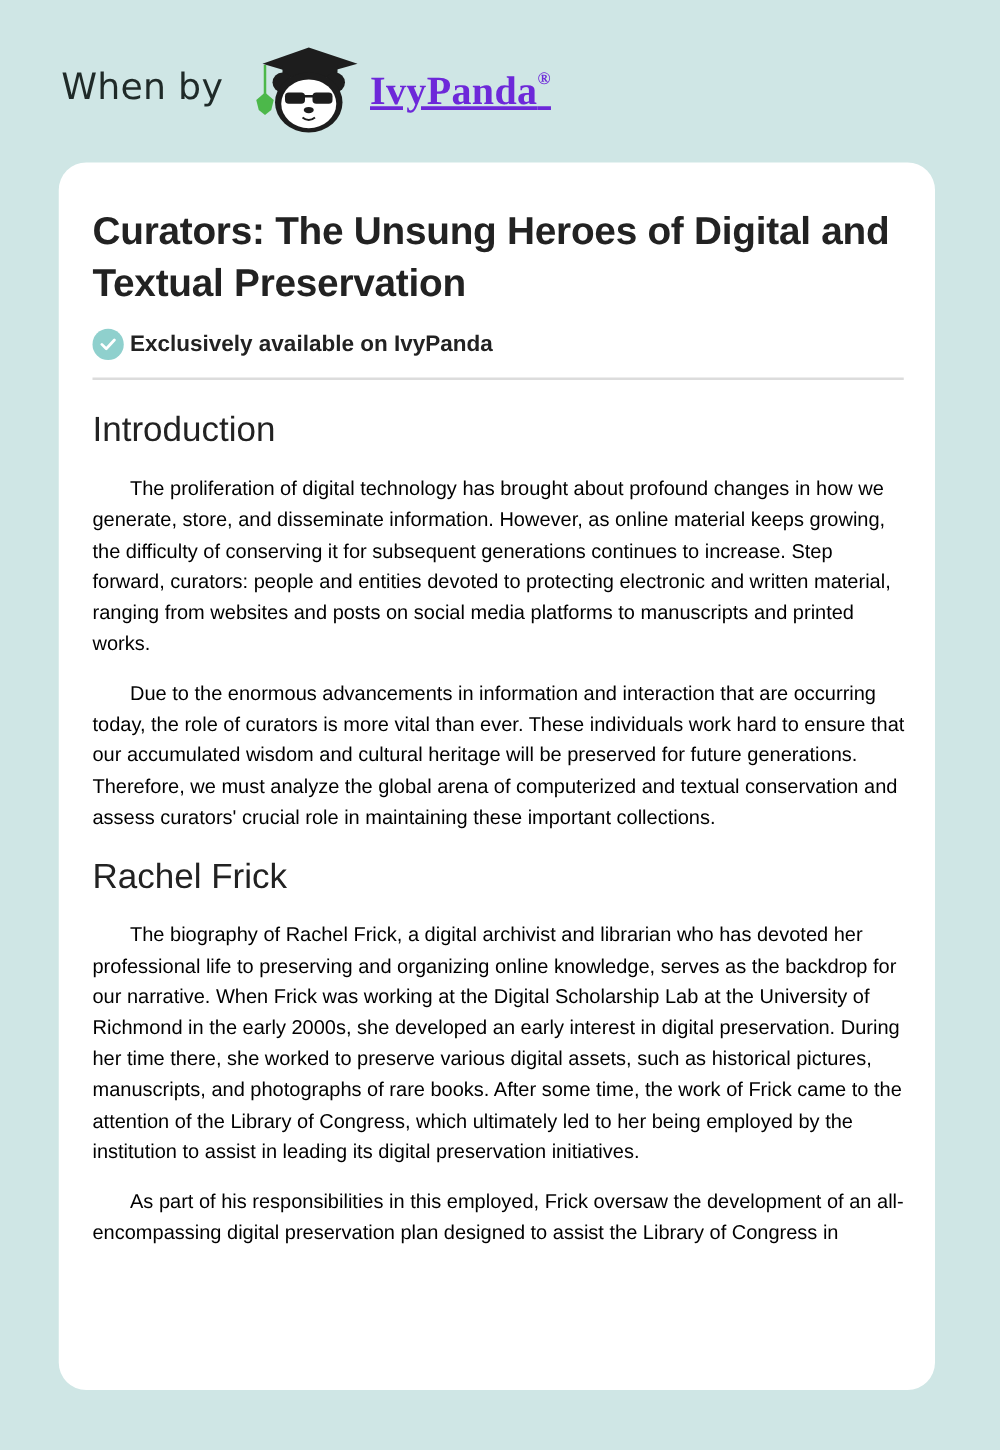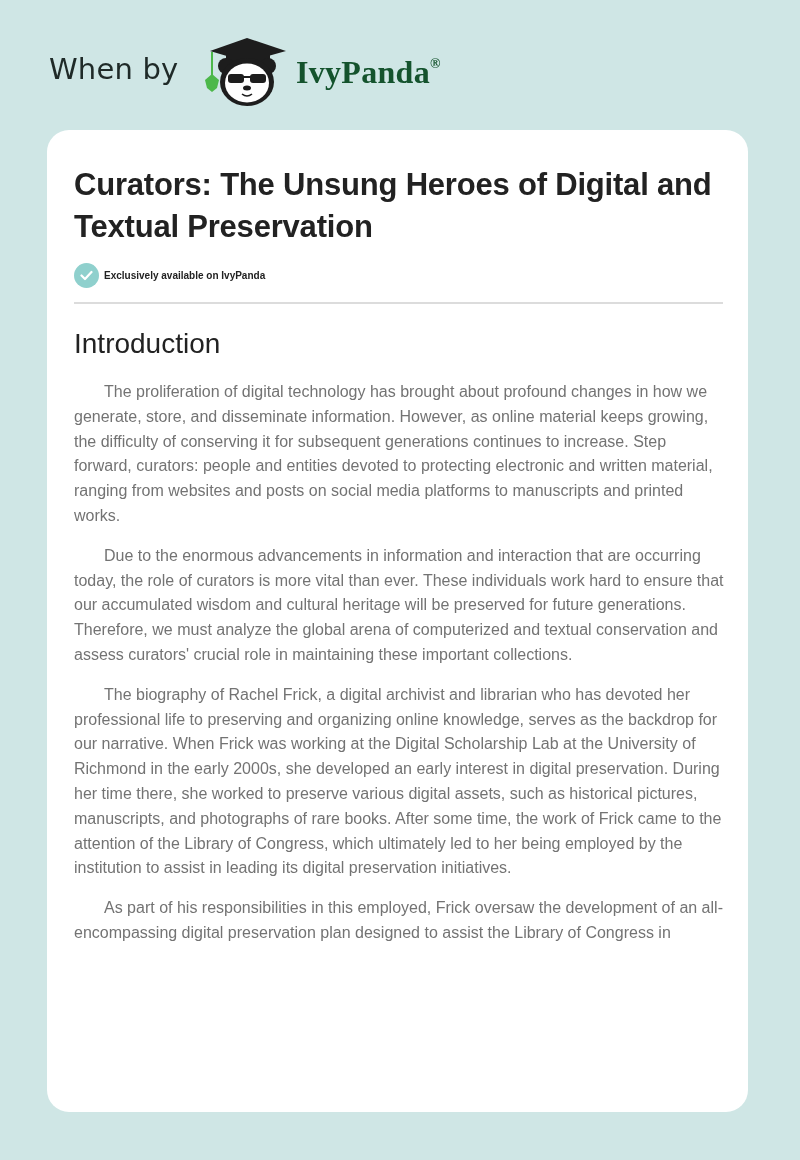--- a/index.html
+++ b/index.html
@@ -27,22 +27,23 @@
     position: absolute;
     left: 202px; top: 36px;
     width: 90px; height: 72px;
   }
   .brand {
     position: absolute;
     left: 296px; top: 54px;
     font-family: "Liberation Serif", serif;
     font-weight: bold;
     font-size: 32px;
-    color: #14532d;
+    color: #6d28d9;
     letter-spacing: 0.3px;
+    text-decoration: underline;
   }
   .brand sup { font-size: 14px; vertical-align: top; position: relative; top: 2px; }
   .card {
     position: absolute;
     left: 47px; top: 130px;
     width: 701px; height: 982px;
     background: #ffffff;
     border-radius: 22px;
     overflow: hidden;
     padding-left: 41px;
@@ -63,21 +64,21 @@
     display: flex; align-items: center;
   }
   .check {
     width: 25px; height: 25px;
     border-radius: 50%;
     background: #8fd0cd;
     display: flex; align-items: center; justify-content: center;
   }
   .badge-text {
     margin-left: 5px;
-    font-size: 10px; font-weight: bold; color: #222; text-align: right;
+    font-size: 18px; font-weight: bold; color: #222; text-align: right;
   }
   .divider {
     position: absolute;
     left: 27px; top: 172px;
     width: 649px; height: 2px;
     background: #dcdcdc;
   }
   .content {
     position: absolute;
     left: 27px; top: 196px;
@@ -86,21 +87,21 @@
   h2 {
     font-size: 28px;
     font-weight: normal;
     color: #222;
     line-height: 36px;
     margin-bottom: 18px;
   }
   p {
     font-size: 16px;
     line-height: 24.8px;
-    color: #737373;
+    color: #000000;
     text-indent: 30px;
     margin-bottom: 15px;
   }
   .sec2 h2 { margin-top: 10px; }
 </style>
 </head>
 <body>
 
 <div class="header">
   <span class="essay-by">When by</span>
@@ -144,17 +145,18 @@
 
   <div class="divider"></div>
 
   <div class="content">
     <section>
       <h2>Introduction</h2>
       <p>The proliferation of digital technology has brought about profound changes in how we generate, store, and disseminate information. However, as online material keeps growing, the difficulty of conserving it for subsequent generations continues to increase. Step forward, curators: people and entities devoted to protecting electronic and written material, ranging from websites and posts on social media platforms to manuscripts and printed works.</p>
       <p>Due to the enormous advancements in information and interaction that are occurring today, the role of curators is more vital than ever. These individuals work hard to ensure that our accumulated wisdom and cultural heritage will be preserved for future generations. Therefore, we must analyze the global arena of computerized and textual conservation and assess curators' crucial role in maintaining these important collections.</p>
     </section>
     <section class="sec2">
+      <h2>Rachel Frick</h2>
       <p>The biography of Rachel Frick, a digital archivist and librarian who has devoted her professional life to preserving and organizing online knowledge, serves as the backdrop for our narrative. When Frick was working at the Digital Scholarship Lab at the University of Richmond in the early 2000s, she developed an early interest in digital preservation. During her time there, she worked to preserve various digital assets, such as historical pictures, manuscripts, and photographs of rare books. After some time, the work of Frick came to the attention of the Library of Congress, which ultimately led to her being employed by the institution to assist in leading its digital preservation initiatives.</p>
       <p>As part of his responsibilities in this employed, Frick oversaw the development of an all-encompassing digital preservation plan designed to assist the Library of Congress in</p>
     </section>
   </div>
 </div>
 
 </body></html>

